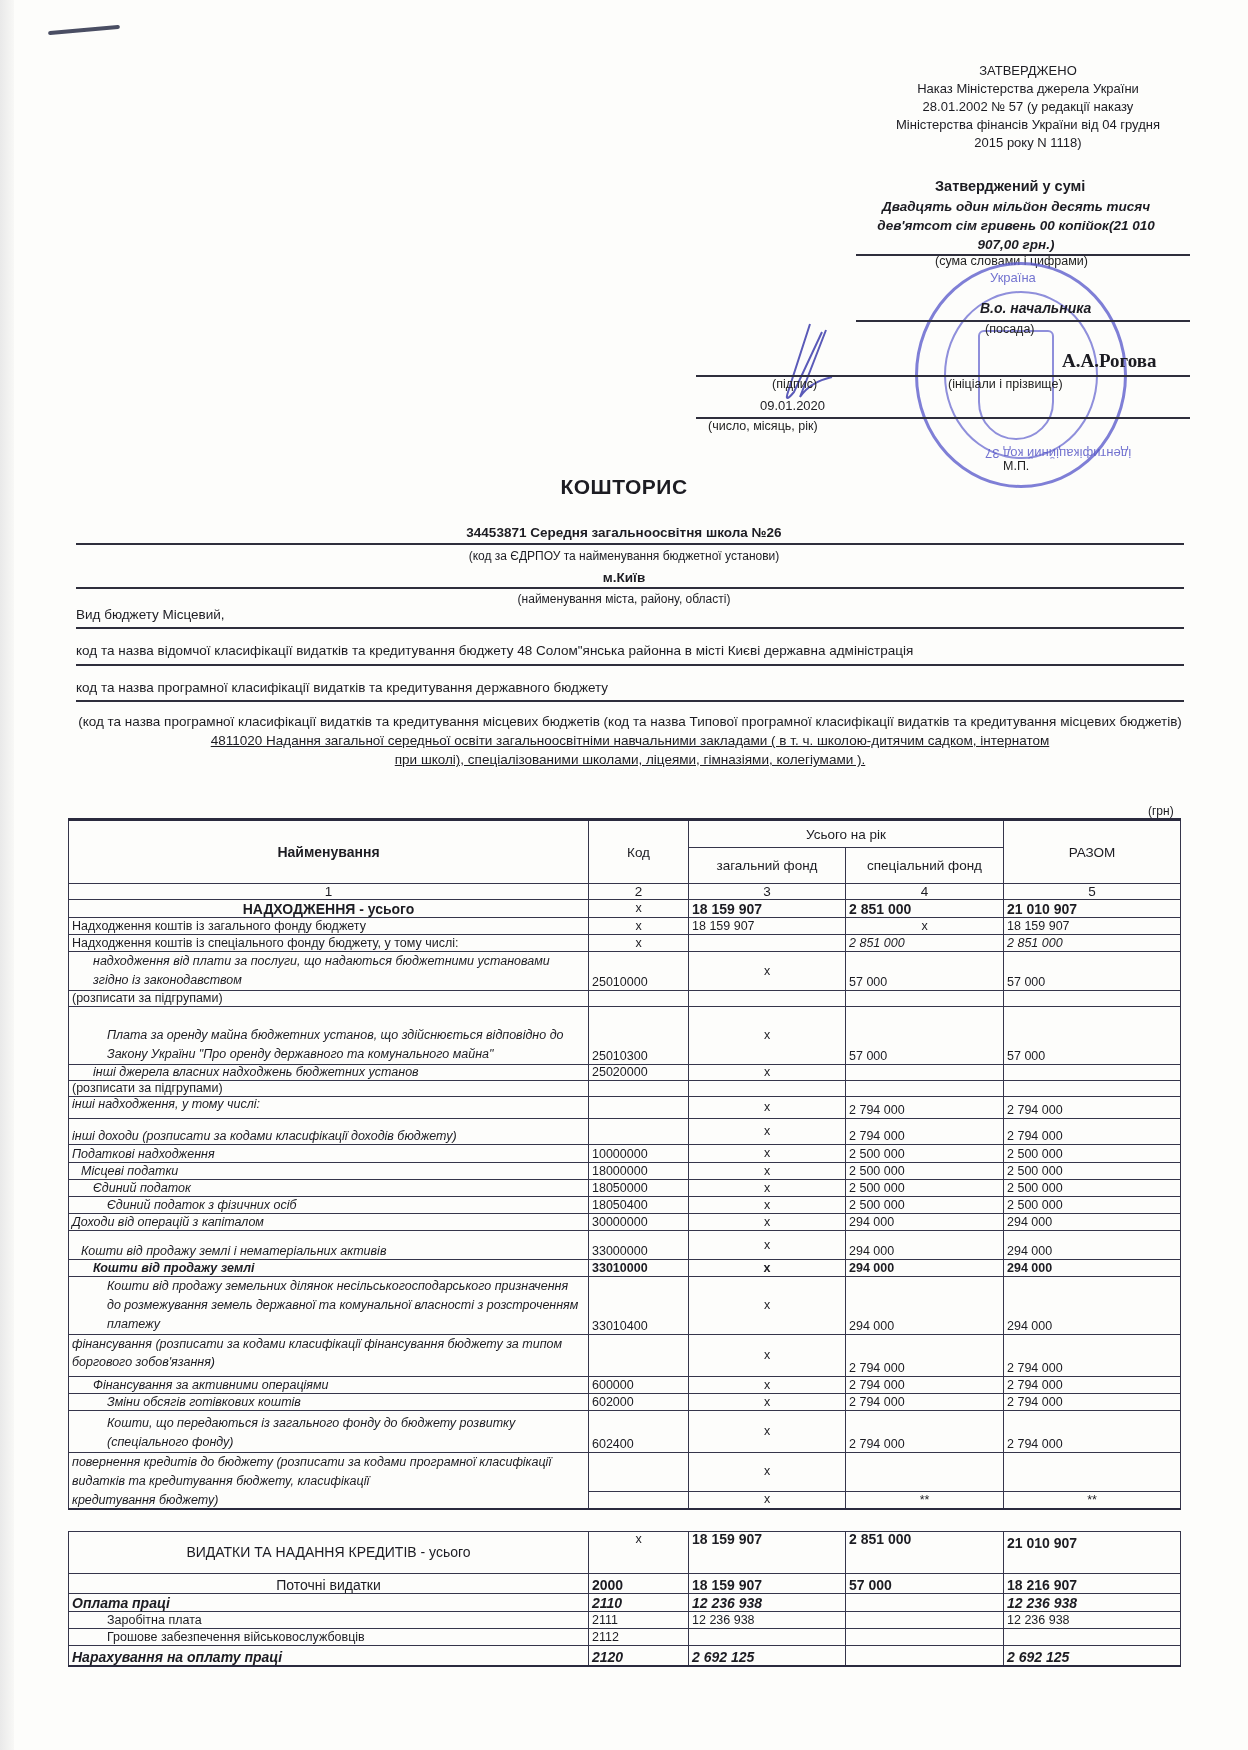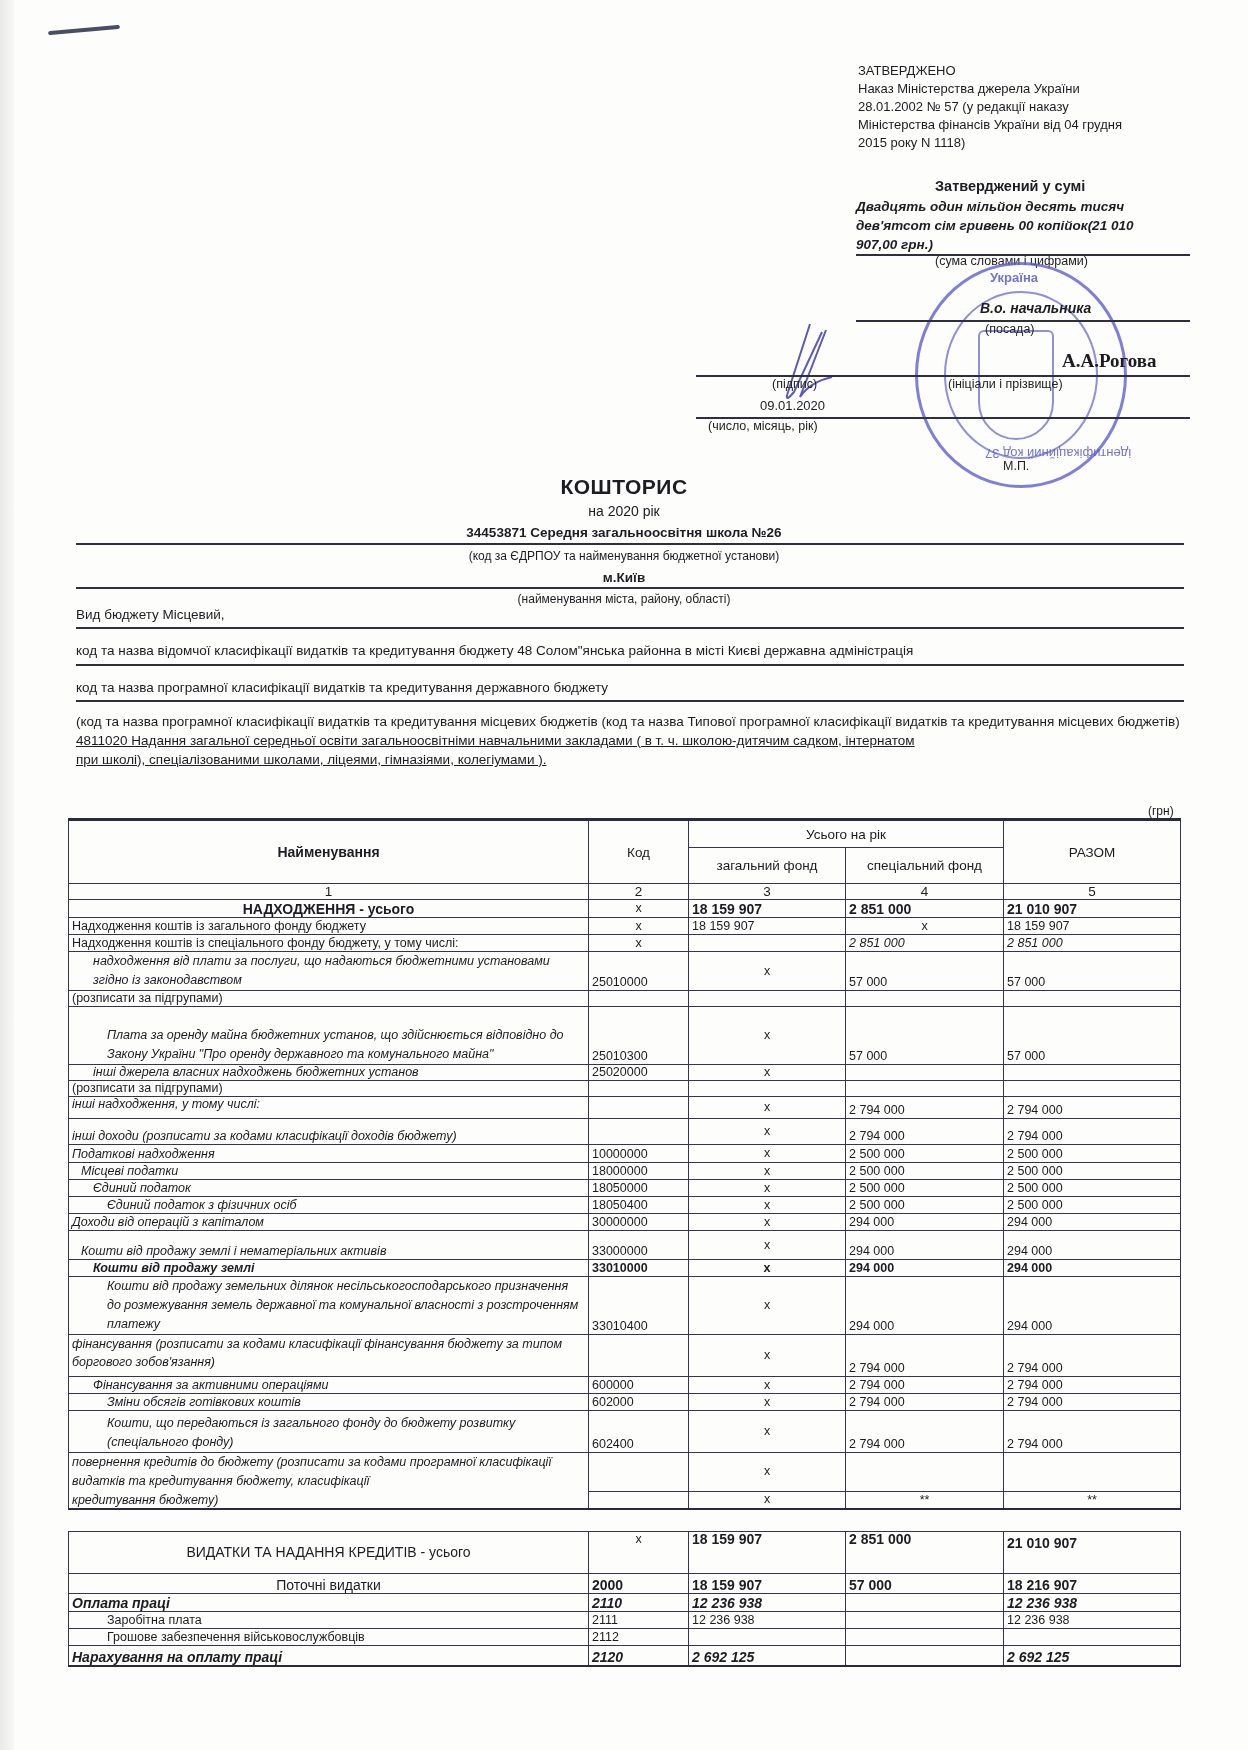--- a/index.html
+++ b/index.html
@@ -1,21 +1,21 @@
 <!DOCTYPE html>
 <html><head>
 <meta charset="utf-8">
 <style>
   * { box-sizing: border-box; margin: 0; padding: 0; }
   html, body { width: 1248px; height: 1750px; background: #fdfdfb; overflow: hidden; }
   body { position: relative; font-family: "Liberation Sans", sans-serif; color: #1c1c22; font-size: 13px; }
   .page { position: absolute; left: 0; top: 0; width: 1248px; height: 1750px; }
   .binder-edge { position: absolute; left: 0; top: 0; width: 14px; height: 1750px; background: linear-gradient(to right, #e9e9e9, #f8f8f6); }
   .pen-mark { position: absolute; left: 48px; top: 28px; width: 72px; height: 4px; background: #4a4e63; transform: rotate(-5deg); border-radius: 2px; }
-  .abs { position: absolute; }
+  .abs { position: absolute; text-align: center; }
   .approve-block { left: 858px; top: 62px; width: 340px; font-size: 13px; line-height: 18px; }
   .approve-sum-title { left: 935px; top: 178px; font-weight: bold; font-size: 14.5px; }
   .approve-sum-text { left: 856px; top: 197px; width: 320px; font-style: italic; font-weight: bold; font-size: 13.5px; line-height: 19px; }
   .uline { position: absolute; height: 1.5px; background: #2e2e3c; }
   .caption { position: absolute; font-size: 12.5px; color: #222; }
   .position-val { left: 980px; top: 300px; font-style: italic; font-weight: bold; font-size: 14px; }
   .name-val { left: 1062px; top: 350px; font-family: "Liberation Serif", serif; font-weight: bold; font-size: 19px; }
   .date-val { left: 760px; top: 398px; font-size: 13px; }
   .stamp { position: absolute; left: 915px; top: 262px; width: 212px; height: 226px; border: 3px solid rgba(95,95,205,0.8); border-radius: 50%; }
   .stamp-inner { position: absolute; left: 26px; top: 26px; width: 154px; height: 168px; border: 2px solid rgba(95,95,205,0.7); border-radius: 50%; }
@@ -71,21 +71,21 @@
     <div>Двадцять один мільйон десять тисяч</div>
     <div>дев'ятсот сім гривень 00 копійок(21 010</div>
     <div>907,00 грн.)</div>
   </div>
   <div class="uline" style="left:856px; top:254px; width:334px;"></div>
   <div class="caption" style="left:935px; top:254px;">(сума словами і цифрами)</div>
 
   <div class="stamp">
     <div class="stamp-inner"></div>
   </div>
-  <div class="stamp-text" style="left:990px; top:270px;font-weight:bold;">Україна</div>
+  <div class="stamp-text" style="left:990px; top:270px;">Україна</div>
   <div class="stamp-text" style="left:985px; top:446px; transform:rotate(180deg);">ідентифікаційний код 37</div>
   <div class="trident"></div>
 
   <div class="abs position-val">В.о. начальника</div>
   <div class="uline" style="left:856px; top:320px; width:334px;"></div>
   <div class="caption" style="left:985px; top:322px;">(посада)</div>
 
   <svg class="signature" viewBox="0 0 70 90">
     <path d="M40 2 L18 70 Q14 82 24 70 L52 10 M56 8 L30 75 Q40 60 62 55" stroke="#5a5ab8" stroke-width="2" fill="none"></path>
   </svg>
@@ -93,21 +93,20 @@
   <div class="uline" style="left:696px; top:375px; width:494px;"></div>
   <div class="caption" style="left:748px; top:377px;margin-left:24px;">(підпис)</div>
   <div class="caption" style="left:948px; top:377px;">(ініціали і прізвище)</div>
 
   <div class="abs date-val">09.01.2020</div>
   <div class="uline" style="left:696px; top:417px; width:494px;"></div>
   <div class="caption" style="left:708px; top:419px;">(число, місяць, рік)</div>
   <div class="caption" style="left:1003px; top:419px;margin-top:40px;">М.П.</div>
 
   <div class="abs title-main">КОШТОРИС</div>
-  <div class="abs title-year">на 2020 рік</div>
   <div class="abs inst-name">34453871 Середня загальноосвітня школа №26</div>
   <div class="uline" style="left:76px; top:543px; width:1108px;"></div>
   <div class="abs inst-caption">(код за ЄДРПОУ та найменування бюджетної установи)</div>
   <div class="abs city-name">м.Київ</div>
   <div class="uline" style="left:76px; top:587px; width:1108px;"></div>
   <div class="abs city-caption">(найменування міста, району, області)</div>
 
   <div class="line-text" style="top:607px;">Вид бюджету Місцевий,</div>
   <div class="uline" style="left:76px; top:627px; width:1108px;"></div>
 

